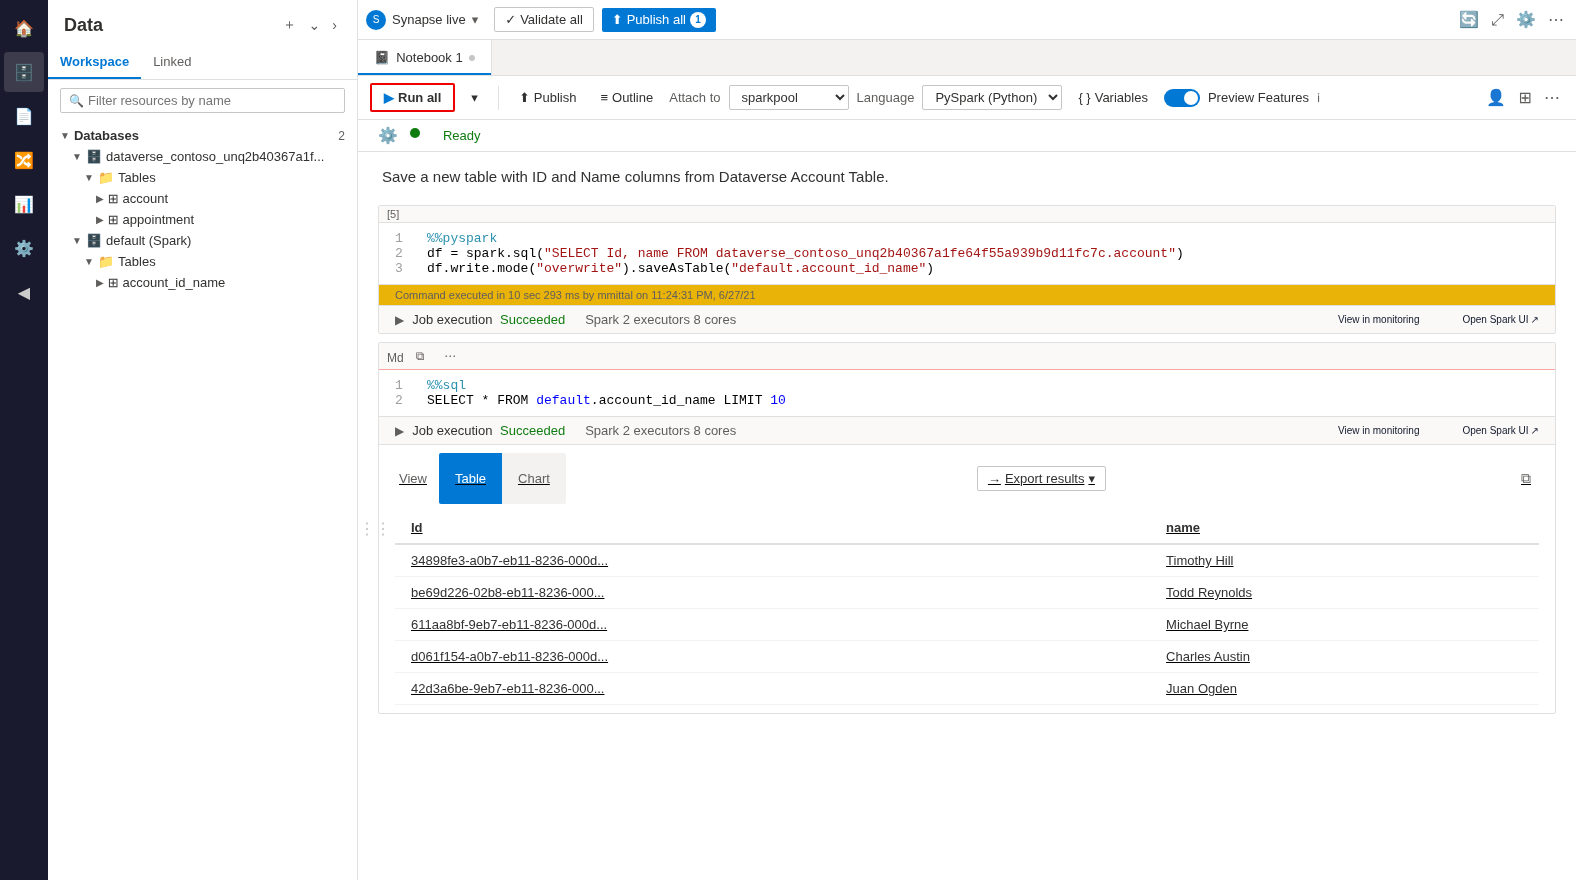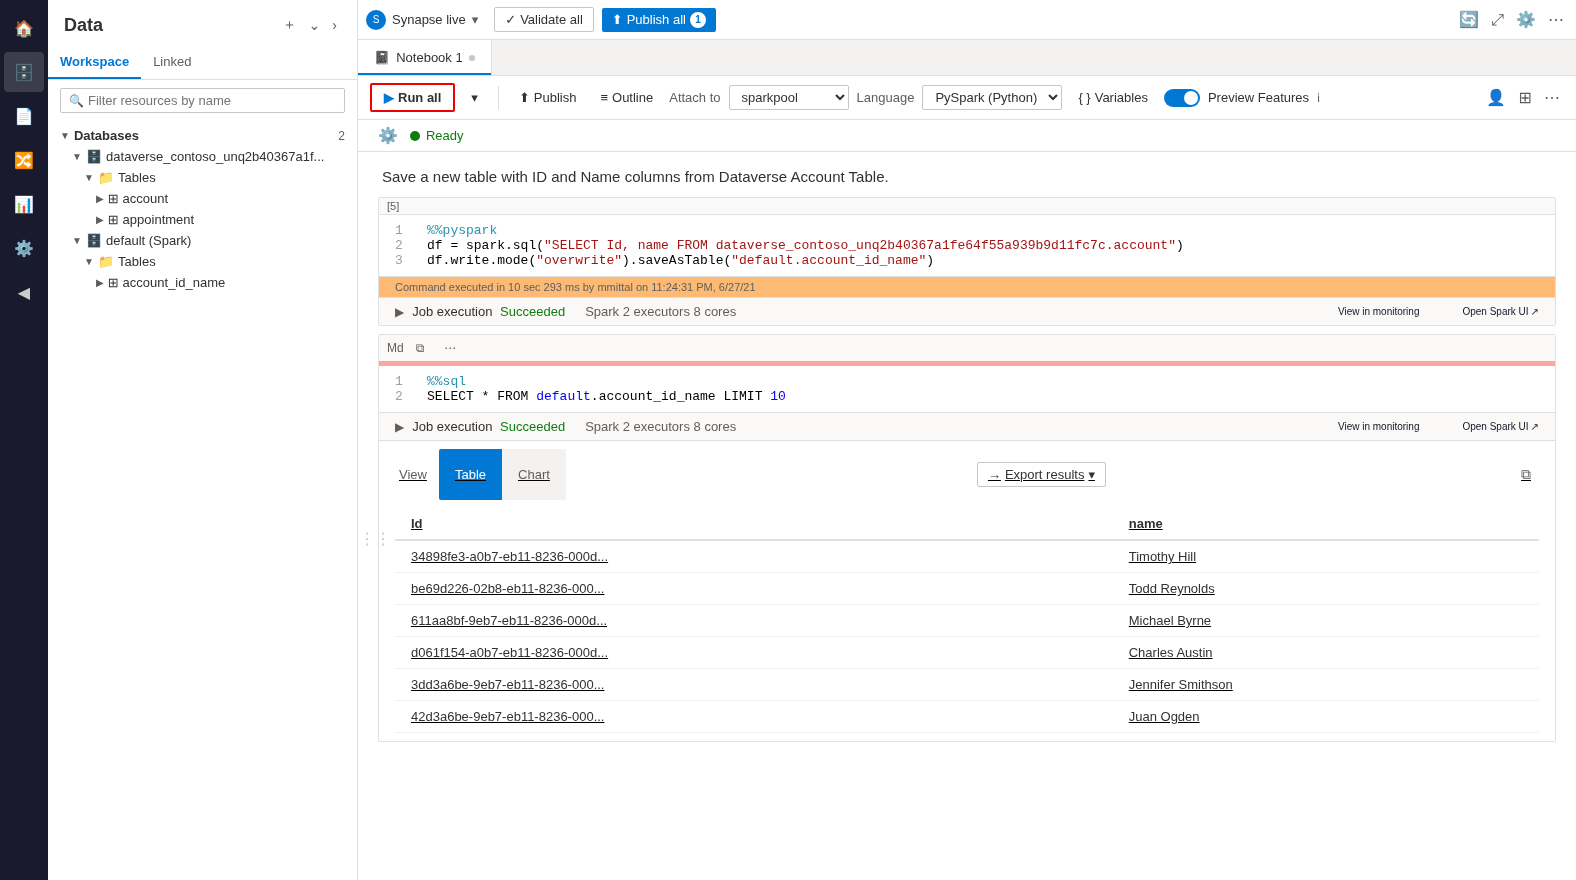--- a/index.html
+++ b/index.html
@@ -354,39 +354,39 @@
       background: #fff;
       border-bottom: 1px solid #e0e0e0;
       display: flex;
       align-items: center;
       padding: 0 16px;
       gap: 8px;
       flex-shrink: 0;
     }
     .status-ready {
       display: flex;
-      align-items: center;
-      gap: 6px;
+      align-items: flex-start;
+      gap: 23px;
       color: #107c10;
       font-size: 13px;
     }
     .status-dot { width: 10px; height: 10px; background: #107c10; border-radius: 50%; }
 
     
     .notebook-body {
       flex: 1;
       overflow-y: auto;
       padding: 16px 20px;
       background: #fff;
     }
 
     .cell-description {
       font-size: 15px;
       color: #323130;
-      margin-bottom: 12px;
+      margin-bottom: 20px;
       padding: 0 4px;
     }
 
     .code-cell {
       border: 1px solid #e0e0e0;
       border-radius: 2px;
       margin-bottom: 8px;
       position: relative;
     }
     .code-cell-header {
@@ -415,21 +415,21 @@
     }
     .line-num { color: #a19f9d; min-width: 16px; user-select: none; }
     .kw-blue { color: #0000ff; }
     .kw-red { color: #a31515; }
     .kw-teal { color: #2b91af; }
 
     .execution-info {
       padding: 4px 16px;
       font-size: 11px;
       color: #605e5c;
-      background: #fdba74;
+      background: #eab308;
       border-top: 1px solid #e0e0e0;
     }
 
     .job-execution-bar {
       display: flex;
       align-items: center;
       padding: 6px 16px;
       gap: 8px;
       border-top: 1px solid #e0e0e0;
       background: #faf9f8;
@@ -479,25 +479,25 @@
     .data-table td {
       padding: 8px 16px;
       border-bottom: 1px solid #f3f2f1;
       color: #323130;
     }
 
     .query-title { font-size: 15px; font-weight: 600; color: #323130; margin: 16px 0 12px; }
 
     .cell-toolbar {
       display: flex;
-      align-items: center;
+      align-items: flex-end;
       gap: 4px;
       padding: 4px 8px;
       background: #faf9f8;
-      border-bottom: 5px solid #fca5a5;
+      border-bottom: 1px solid #fca5a5;
     }
     .cell-toolbar-btn {
       padding: 2px 8px;
       background: none;
       border: none;
       cursor: pointer;
       font-size: 12px;
       color: #605e5c;
       border-radius: 2px;
     }
@@ -795,24 +795,20 @@
               </tr>
               <tr>
                 <td>611aa8bf-9eb7-eb11-8236-000d...</td>
                 <td>Michael Byrne</td>
               </tr>
               <tr>
                 <td>d061f154-a0b7-eb11-8236-000d...</td>
                 <td>Charles Austin</td>
               </tr>
               <tr>
-                <td>3dd3a6be-9eb7-eb11-8236-000...</td>
-                <td>Jennifer Smithson</td>
-              </tr>
-              <tr>
                 <td>42d3a6be-9eb7-eb11-8236-000...</td>
                 <td>Juan Ogden</td>
               </tr>
             </tbody>
         </table>
       </div>
     </div>
   </div>
 </div>
 

